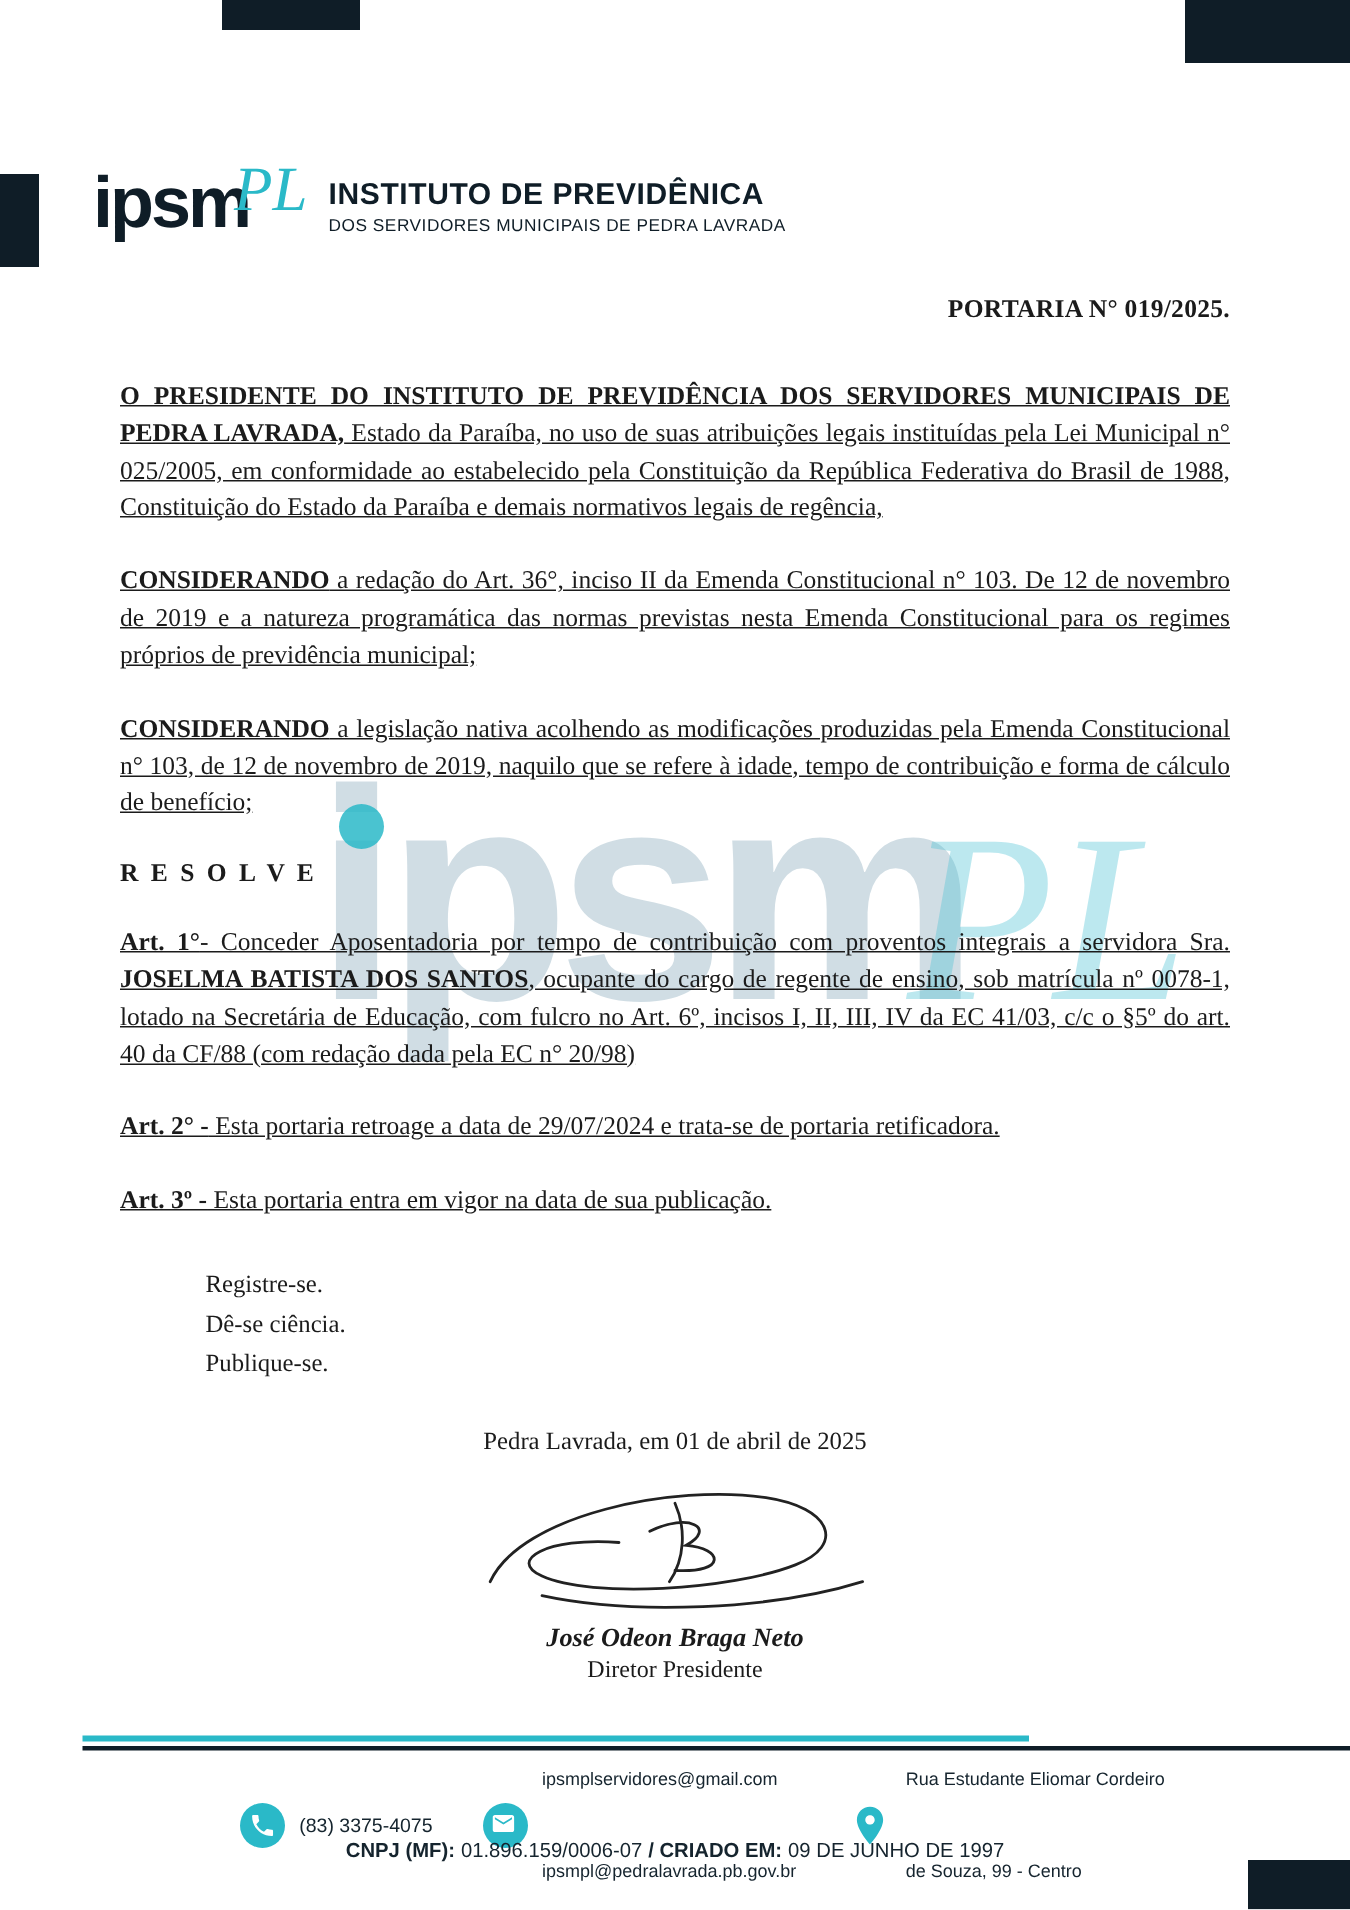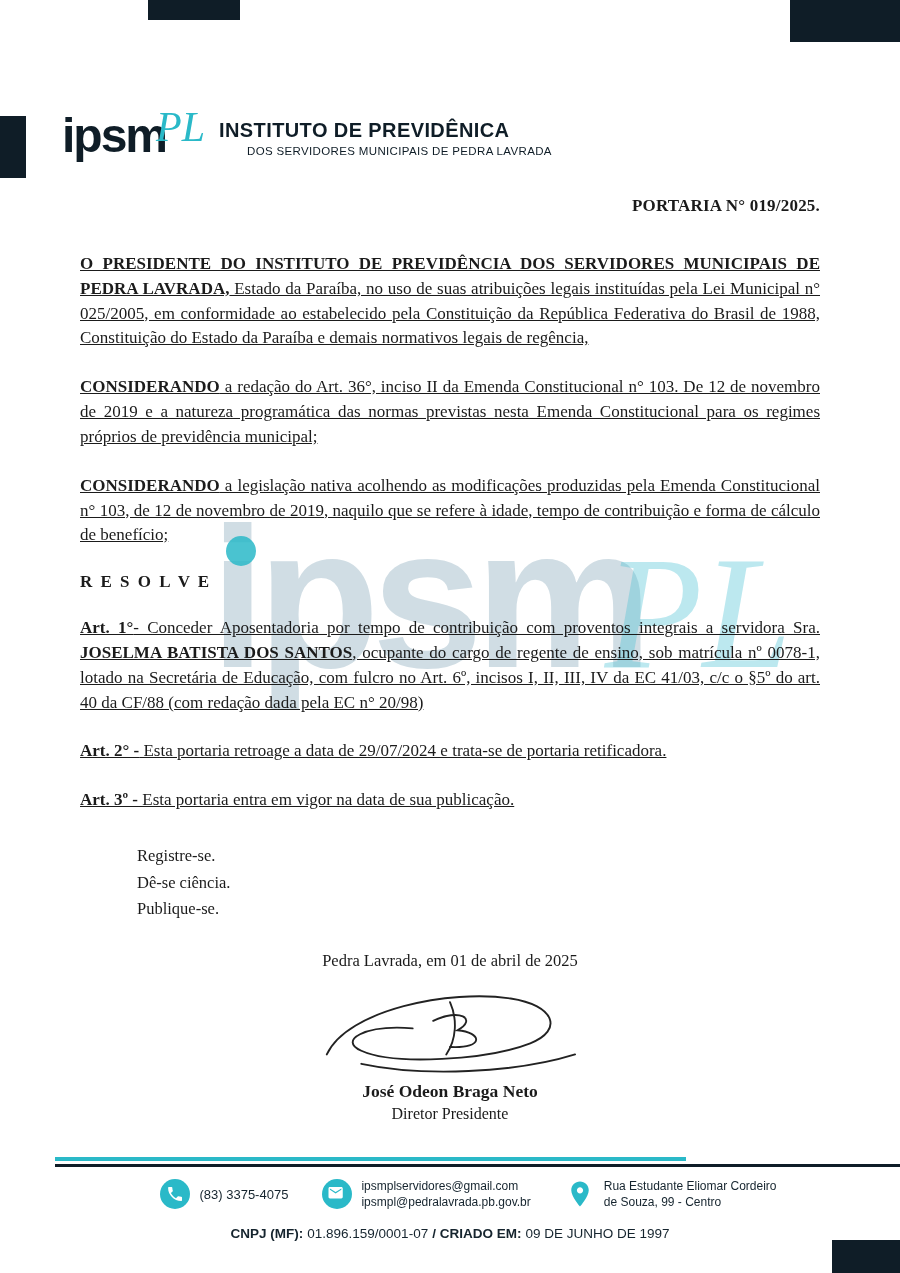--- a/index.html
+++ b/index.html
@@ -35,21 +35,21 @@
     font-family:"Liberation Serif",serif;font-style:italic;
     font-size:42px;line-height:1;color:var(--teal);margin-left:-10px;margin-top:-6px;
   }
   .header-text{margin-left:14px;padding-top:4px;}
   .header-title{
     font-family:"Liberation Sans","DejaVu Sans",sans-serif;
     font-weight:bold;font-size:20px;color:var(--navy);letter-spacing:.4px;
   }
   .header-sub{
     font-family:"Liberation Sans","DejaVu Sans",sans-serif;
-    font-size:11.5px;color:var(--navy);margin-top:3px;letter-spacing:.35px;margin-left:28px;
+    font-size:11.5px;color:var(--navy);margin-top:3px;letter-spacing:.35px;
   }
 
   
   .watermark{
     position:absolute;left:210px;top:498px;z-index:0;pointer-events:none;
     white-space:nowrap;user-select:none;
   }
   .wm-text{
     font-family:"Liberation Sans","DejaVu Sans",sans-serif;font-weight:bold;
     font-size:200px;line-height:1;color:rgba(150,180,196,.45);letter-spacing:-8px;
@@ -70,36 +70,36 @@
   }
   .para{font-size:17px;line-height:1.46;text-align:justify;margin:0 0 24px 0;text-decoration:underline;}
   .resolve{
     font-weight:bold;font-size:17px;letter-spacing:2px;margin:10px 0 24px 0;
   }
   .closing{margin:30px 0 0 57px;font-size:16.5px;line-height:1.62;}
   .dateline{text-align:center;font-size:16.5px;margin-top:28px;}
   .sig-area{text-align:center;margin-top:10px;}
   .sig-svg{display:block;margin:0 auto;}
   .signer-name{
-    text-align:center;font-weight:bold;font-size:17.5px;margin-top:-4px;
+    text-align:center;font-style:italic;font-weight:bold;font-size:17.5px;margin-top:-4px;
   }
   .signer-title{text-align:center;font-size:16px;margin-top:3px;}
 
   
   .rule-teal{position:absolute;left:55px;top:1157px;width:631px;height:4px;background:var(--teal);}
   .rule-navy{position:absolute;left:55px;top:1164px;width:845px;height:3px;background:var(--navy);}
   .contact-row{
     position:absolute;left:0;top:1178px;width:100%;
     display:flex;justify-content:center;align-items:center;gap:34px;
     font-family:"Liberation Sans","DejaVu Sans",sans-serif;color:#15242e;padding-left:37px;
   }
   .contact-group{display:flex;align-items:center;gap:9px;}
   .icon-30{width:30px;height:30px;flex:0 0 auto;}
   .phone-text{font-size:13px;}
-  .stack{display:flex;flex-direction:column;line-height:1.35;font-size:12px;}
+  .stack{display:flex;flex-direction:column;line-height:1.35;font-size:12px;gap:45px;}
   .cnpj-line{
     position:absolute;left:0;top:1226px;width:100%;text-align:center;
     font-family:"Liberation Sans","DejaVu Sans",sans-serif;font-size:13.5px;color:#15242e;
   }
   .cnpj-line .b{font-weight:bold;}
   .cnpj-line span{margin:0 2px;}
 </style>
 </head>
 <body>
 
@@ -199,16 +199,16 @@
       </svg>
       <div class="stack">
         <span>Rua Estudante Eliomar Cordeiro</span>
         <span>de Souza, 99 - Centro</span>
       </div>
     </div>
 
   </div>
 
   <div class="cnpj-line">
-    <span class="b">CNPJ (MF):</span><span>01.896.159/0001-07</span><span class="b">/ CRIADO EM:</span><span>09 DE JUNHO DE 1997</span>
+    <span class="b">CNPJ (MF):</span><span>01.896.159/0006-07</span><span class="b">/ CRIADO EM:</span><span>09 DE JUNHO DE 1997</span>
   </div>
 
 </div>
 
 </body></html>

